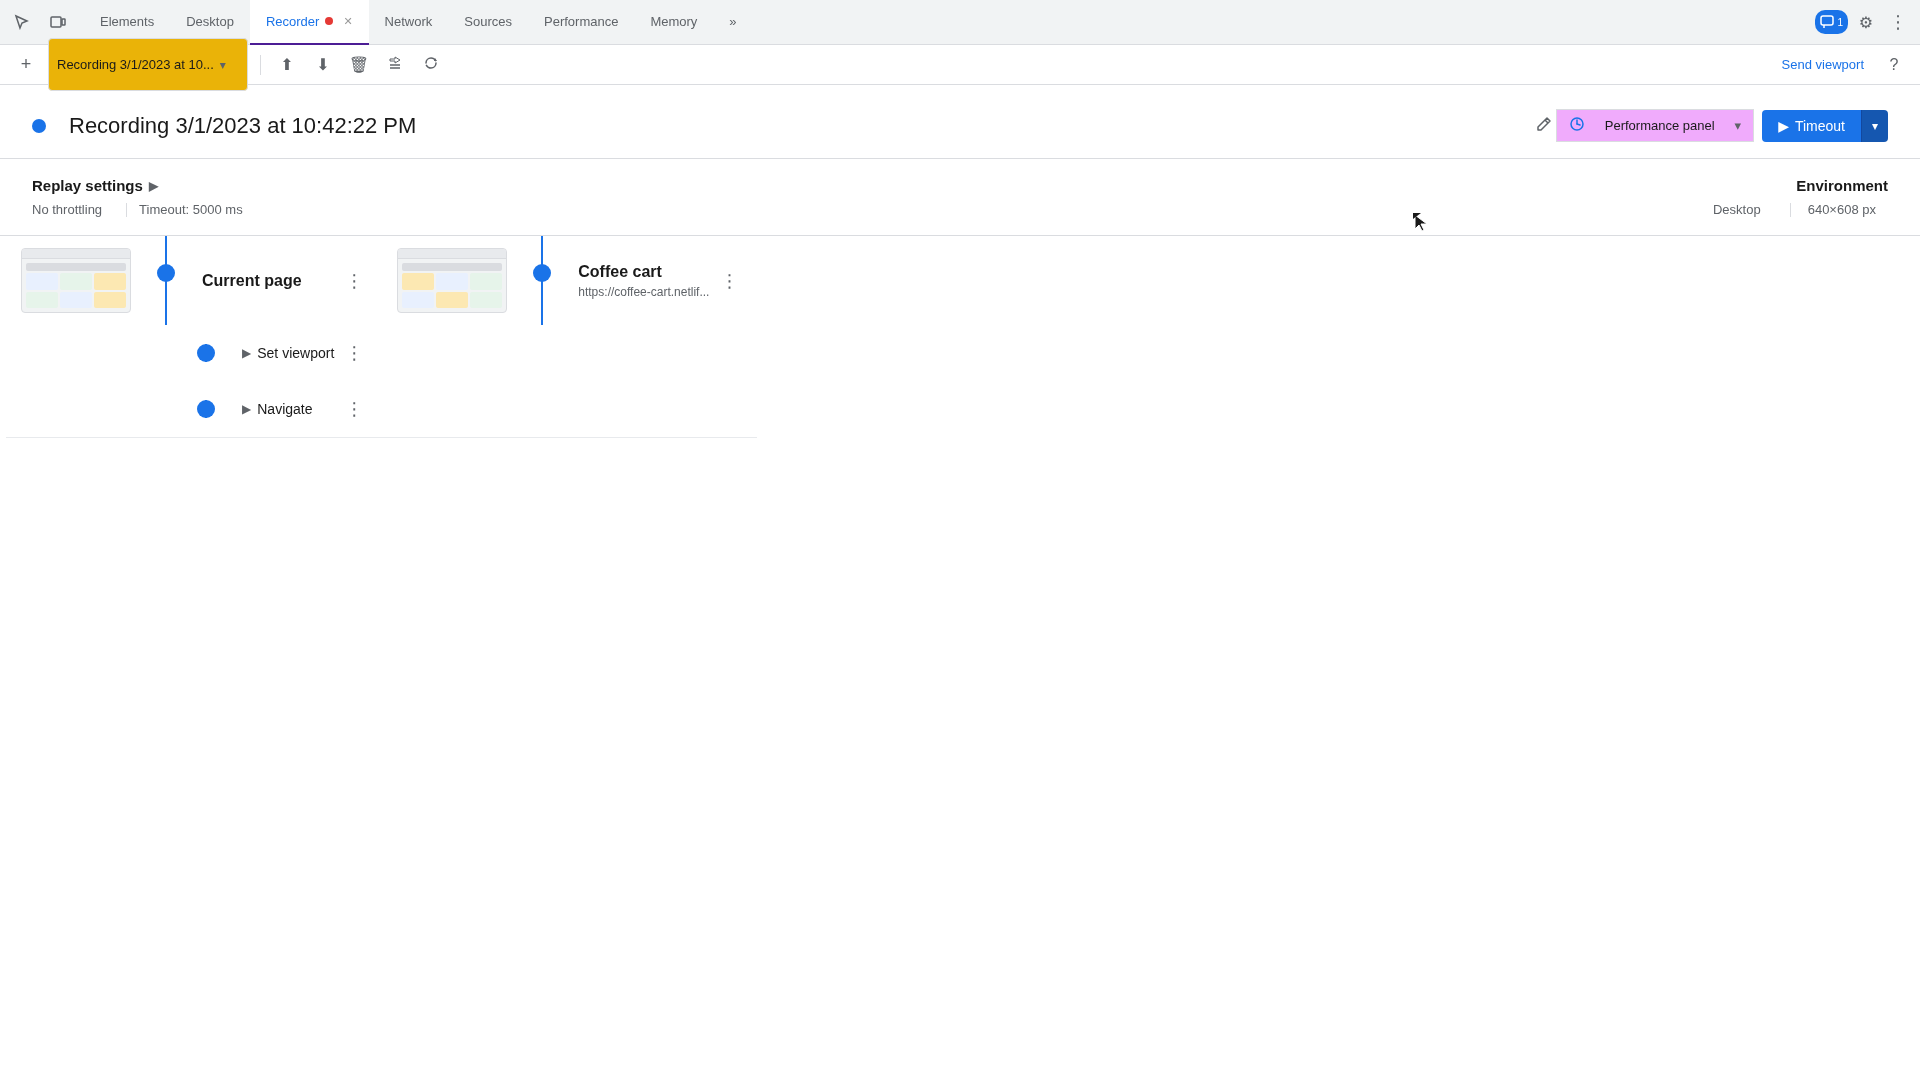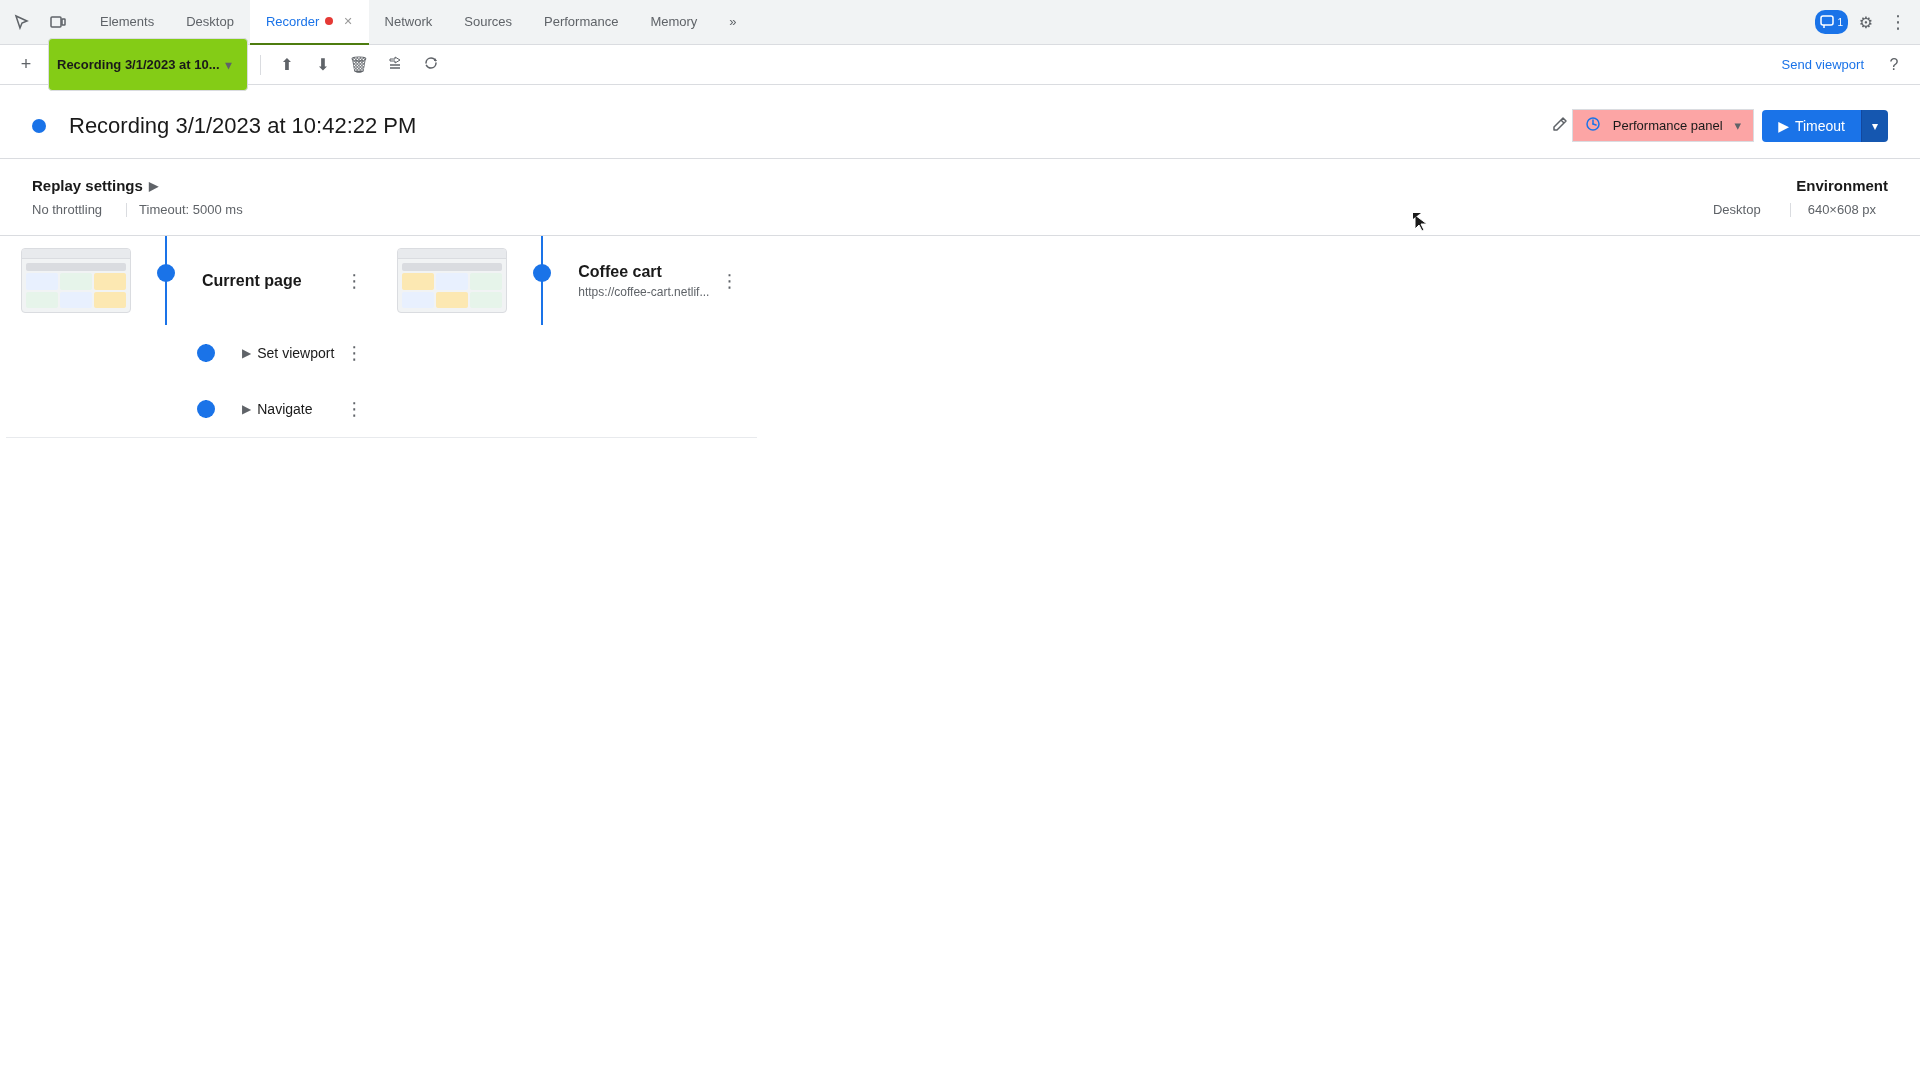--- a/index.html
+++ b/index.html
@@ -48,21 +48,21 @@
       padding: 0 16px;
       cursor: pointer;
       color: #5f6368;
       font-size: 13px;
       border-bottom: 2px solid transparent;
       white-space: nowrap;
       gap: 6px;
     }
     .tab.active {
       color: #1a73e8;
-      border-bottom: 2px solid #4d7c0f;
+      border-bottom: 2px solid #4c1d95;
       background: #fff;
     }
     .tab .recording-dot {
       width: 8px;
       height: 8px;
       background: #e53935;
       border-radius: 50%;
     }
 
     .tab-bar-spacer { flex: 1; }
@@ -120,22 +120,21 @@
     }
     .recording-selector {
       display: flex;
       align-items: center;
       border: 1px solid #dadce0;
       border-radius: 4px;
       padding: 18px 8px;
       cursor: pointer;
       gap: 6px;
       min-width: 200px;
-      background: #84cc16;
-      font-weight: bold;
+      background: #eab308;
     }
     .recording-selector-text {
       font-size: 13px;
       color: #1a1a1a;
     }
     .recording-selector-arrow { color: #5f6368; font-size: 12px; }
 
     .toolbar-divider {
       width: 1px;
       height: 20px;
@@ -214,26 +213,26 @@
     }
     .recording-actions {
       display: flex;
       align-items: center;
       gap: 8px;
       margin-left: auto;
     }
     .perf-panel-btn {
       display: flex;
       align-items: center;
-      gap: 12px;
+      gap: 20px;
       border: 1px solid #dadce0;
       border-radius: 0;
       padding: 6px 12px;
       cursor: pointer;
-      background: #fca5a5;
+      background: #f0abfc;
       font-size: 13px;
       color: #1a1a1a;
     }
     .replay-btn-group {
       display: flex;
       align-items: stretch;
       border-radius: 4px;
       overflow: hidden;
     }
     .replay-btn-main {

